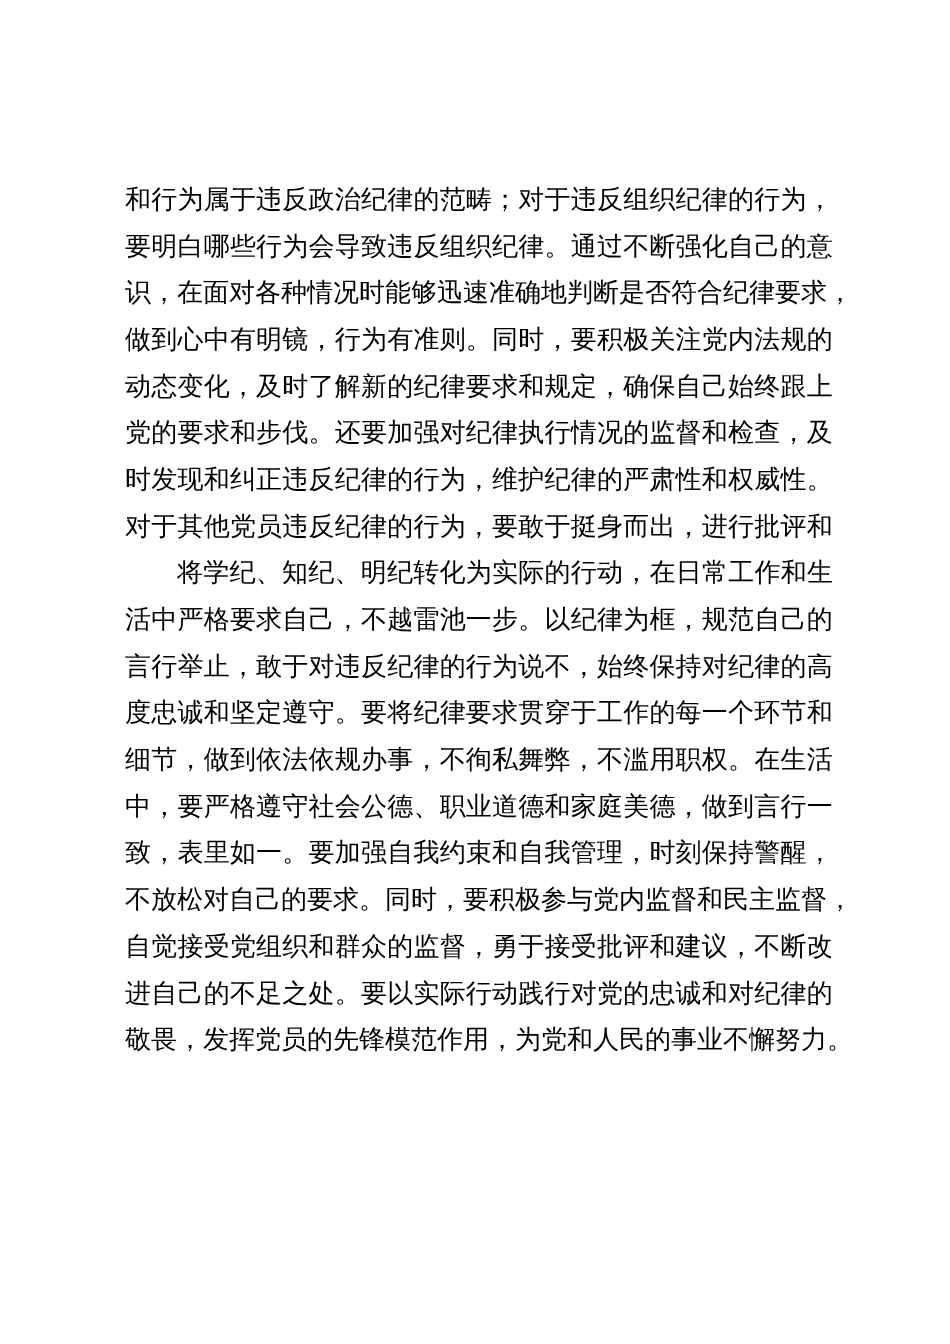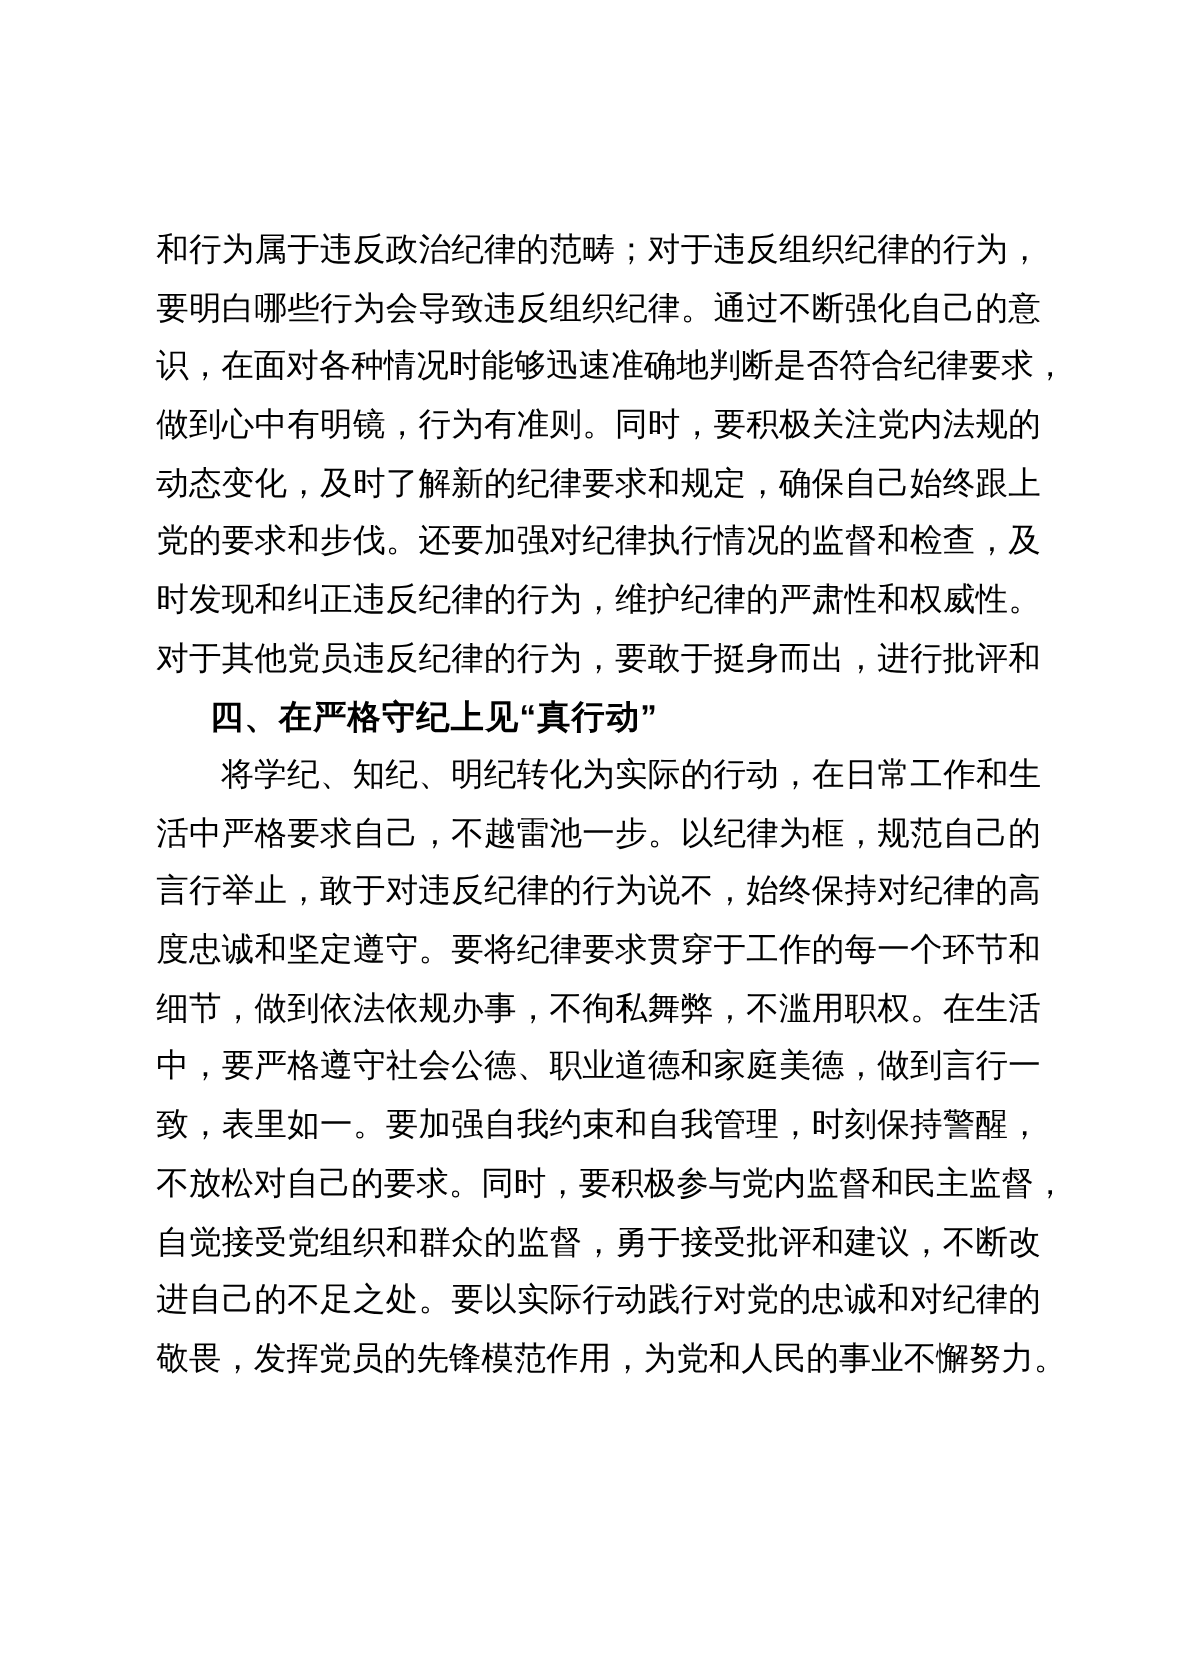--- a/index.html
+++ b/index.html
@@ -65,21 +65,20 @@
 <div class="page">
   <div class="doc">
     <div class="ln j"><span>和</span><span>行</span><span>为</span><span>属</span><span>于</span><span>违</span><span>反</span><span>政</span><span>治</span><span>纪</span><span>律</span><span>的</span><span>范</span><span>畴</span><span>；</span><span>对</span><span>于</span><span>违</span><span>反</span><span>组</span><span>织</span><span>纪</span><span>律</span><span>的</span><span>行</span><span>为</span><span>，</span></div>
     <div class="ln j"><span>要</span><span>明</span><span>白</span><span>哪</span><span>些</span><span>行</span><span>为</span><span>会</span><span>导</span><span>致</span><span>违</span><span>反</span><span>组</span><span>织</span><span>纪</span><span>律</span><span>。</span><span>通</span><span>过</span><span>不</span><span>断</span><span>强</span><span>化</span><span>自</span><span>己</span><span>的</span><span>意</span></div>
     <div class="ln j"><span>识</span><span>，</span><span>在</span><span>面</span><span>对</span><span>各</span><span>种</span><span>情</span><span>况</span><span>时</span><span>能</span><span>够</span><span>迅</span><span>速</span><span>准</span><span>确</span><span>地</span><span>判</span><span>断</span><span>是</span><span>否</span><span>符</span><span>合</span><span>纪</span><span>律</span><span>要</span><span>求</span><span>，</span></div>
     <div class="ln j"><span>做</span><span>到</span><span>心</span><span>中</span><span>有</span><span>明</span><span>镜</span><span>，</span><span>行</span><span>为</span><span>有</span><span>准</span><span>则</span><span>。</span><span>同</span><span>时</span><span>，</span><span>要</span><span>积</span><span>极</span><span>关</span><span>注</span><span>党</span><span>内</span><span>法</span><span>规</span><span>的</span></div>
     <div class="ln j"><span>动</span><span>态</span><span>变</span><span>化</span><span>，</span><span>及</span><span>时</span><span>了</span><span>解</span><span>新</span><span>的</span><span>纪</span><span>律</span><span>要</span><span>求</span><span>和</span><span>规</span><span>定</span><span>，</span><span>确</span><span>保</span><span>自</span><span>己</span><span>始</span><span>终</span><span>跟</span><span>上</span></div>
     <div class="ln j"><span>党</span><span>的</span><span>要</span><span>求</span><span>和</span><span>步</span><span>伐</span><span>。</span><span>还</span><span>要</span><span>加</span><span>强</span><span>对</span><span>纪</span><span>律</span><span>执</span><span>行</span><span>情</span><span>况</span><span>的</span><span>监</span><span>督</span><span>和</span><span>检</span><span>查</span><span>，</span><span>及</span></div>
     <div class="ln j"><span>时</span><span>发</span><span>现</span><span>和</span><span>纠</span><span>正</span><span>违</span><span>反</span><span>纪</span><span>律</span><span>的</span><span>行</span><span>为</span><span>，</span><span>维</span><span>护</span><span>纪</span><span>律</span><span>的</span><span>严</span><span>肃</span><span>性</span><span>和</span><span>权</span><span>威</span><span>性</span><span>。</span></div>
     <div class="ln j"><span>对</span><span>于</span><span>其</span><span>他</span><span>党</span><span>员</span><span>违</span><span>反</span><span>纪</span><span>律</span><span>的</span><span>行</span><span>为</span><span>，</span><span>要</span><span>敢</span><span>于</span><span>挺</span><span>身</span><span>而</span><span>出</span><span>，</span><span>进</span><span>行</span><span>批</span><span>评</span><span>和</span></div>
-    <div class="ln heading">四、在严格守纪上见“真行动”</div>
     <div class="ln j ind"><span>将</span><span>学</span><span>纪</span><span>、</span><span>知</span><span>纪</span><span>、</span><span>明</span><span>纪</span><span>转</span><span>化</span><span>为</span><span>实</span><span>际</span><span>的</span><span>行</span><span>动</span><span>，</span><span>在</span><span>日</span><span>常</span><span>工</span><span>作</span><span>和</span><span>生</span></div>
     <div class="ln j"><span>活</span><span>中</span><span>严</span><span>格</span><span>要</span><span>求</span><span>自</span><span>己</span><span>，</span><span>不</span><span>越</span><span>雷</span><span>池</span><span>一</span><span>步</span><span>。</span><span>以</span><span>纪</span><span>律</span><span>为</span><span>框</span><span>，</span><span>规</span><span>范</span><span>自</span><span>己</span><span>的</span></div>
     <div class="ln j"><span>言</span><span>行</span><span>举</span><span>止</span><span>，</span><span>敢</span><span>于</span><span>对</span><span>违</span><span>反</span><span>纪</span><span>律</span><span>的</span><span>行</span><span>为</span><span>说</span><span>不</span><span>，</span><span>始</span><span>终</span><span>保</span><span>持</span><span>对</span><span>纪</span><span>律</span><span>的</span><span>高</span></div>
     <div class="ln j"><span>度</span><span>忠</span><span>诚</span><span>和</span><span>坚</span><span>定</span><span>遵</span><span>守</span><span>。</span><span>要</span><span>将</span><span>纪</span><span>律</span><span>要</span><span>求</span><span>贯</span><span>穿</span><span>于</span><span>工</span><span>作</span><span>的</span><span>每</span><span>一</span><span>个</span><span>环</span><span>节</span><span>和</span></div>
     <div class="ln j"><span>细</span><span>节</span><span>，</span><span>做</span><span>到</span><span>依</span><span>法</span><span>依</span><span>规</span><span>办</span><span>事</span><span>，</span><span>不</span><span>徇</span><span>私</span><span>舞</span><span>弊</span><span>，</span><span>不</span><span>滥</span><span>用</span><span>职</span><span>权</span><span>。</span><span>在</span><span>生</span><span>活</span></div>
     <div class="ln j"><span>中</span><span>，</span><span>要</span><span>严</span><span>格</span><span>遵</span><span>守</span><span>社</span><span>会</span><span>公</span><span>德</span><span>、</span><span>职</span><span>业</span><span>道</span><span>德</span><span>和</span><span>家</span><span>庭</span><span>美</span><span>德</span><span>，</span><span>做</span><span>到</span><span>言</span><span>行</span><span>一</span></div>
     <div class="ln j"><span>致</span><span>，</span><span>表</span><span>里</span><span>如</span><span>一</span><span>。</span><span>要</span><span>加</span><span>强</span><span>自</span><span>我</span><span>约</span><span>束</span><span>和</span><span>自</span><span>我</span><span>管</span><span>理</span><span>，</span><span>时</span><span>刻</span><span>保</span><span>持</span><span>警</span><span>醒</span><span>，</span></div>
     <div class="ln j"><span>不</span><span>放</span><span>松</span><span>对</span><span>自</span><span>己</span><span>的</span><span>要</span><span>求</span><span>。</span><span>同</span><span>时</span><span>，</span><span>要</span><span>积</span><span>极</span><span>参</span><span>与</span><span>党</span><span>内</span><span>监</span><span>督</span><span>和</span><span>民</span><span>主</span><span>监</span><span>督</span><span>，</span></div>
     <div class="ln j"><span>自</span><span>觉</span><span>接</span><span>受</span><span>党</span><span>组</span><span>织</span><span>和</span><span>群</span><span>众</span><span>的</span><span>监</span><span>督</span><span>，</span><span>勇</span><span>于</span><span>接</span><span>受</span><span>批</span><span>评</span><span>和</span><span>建</span><span>议</span><span>，</span><span>不</span><span>断</span><span>改</span></div>
     <div class="ln j"><span>进</span><span>自</span><span>己</span><span>的</span><span>不</span><span>足</span><span>之</span><span>处</span><span>。</span><span>要</span><span>以</span><span>实</span><span>际</span><span>行</span><span>动</span><span>践</span><span>行</span><span>对</span><span>党</span><span>的</span><span>忠</span><span>诚</span><span>和</span><span>对</span><span>纪</span><span>律</span><span>的</span></div>

